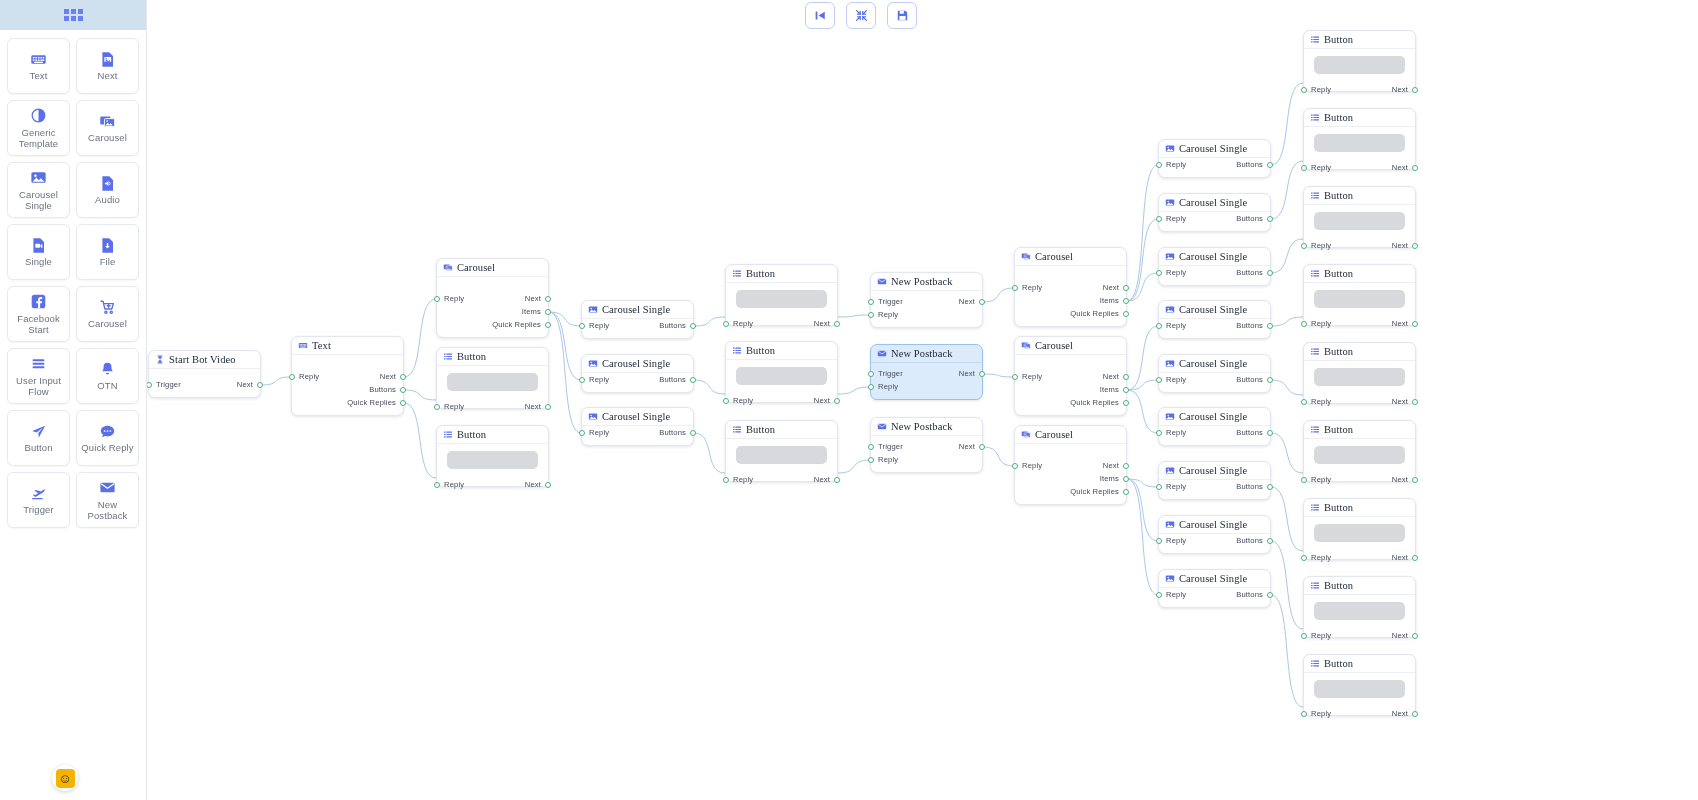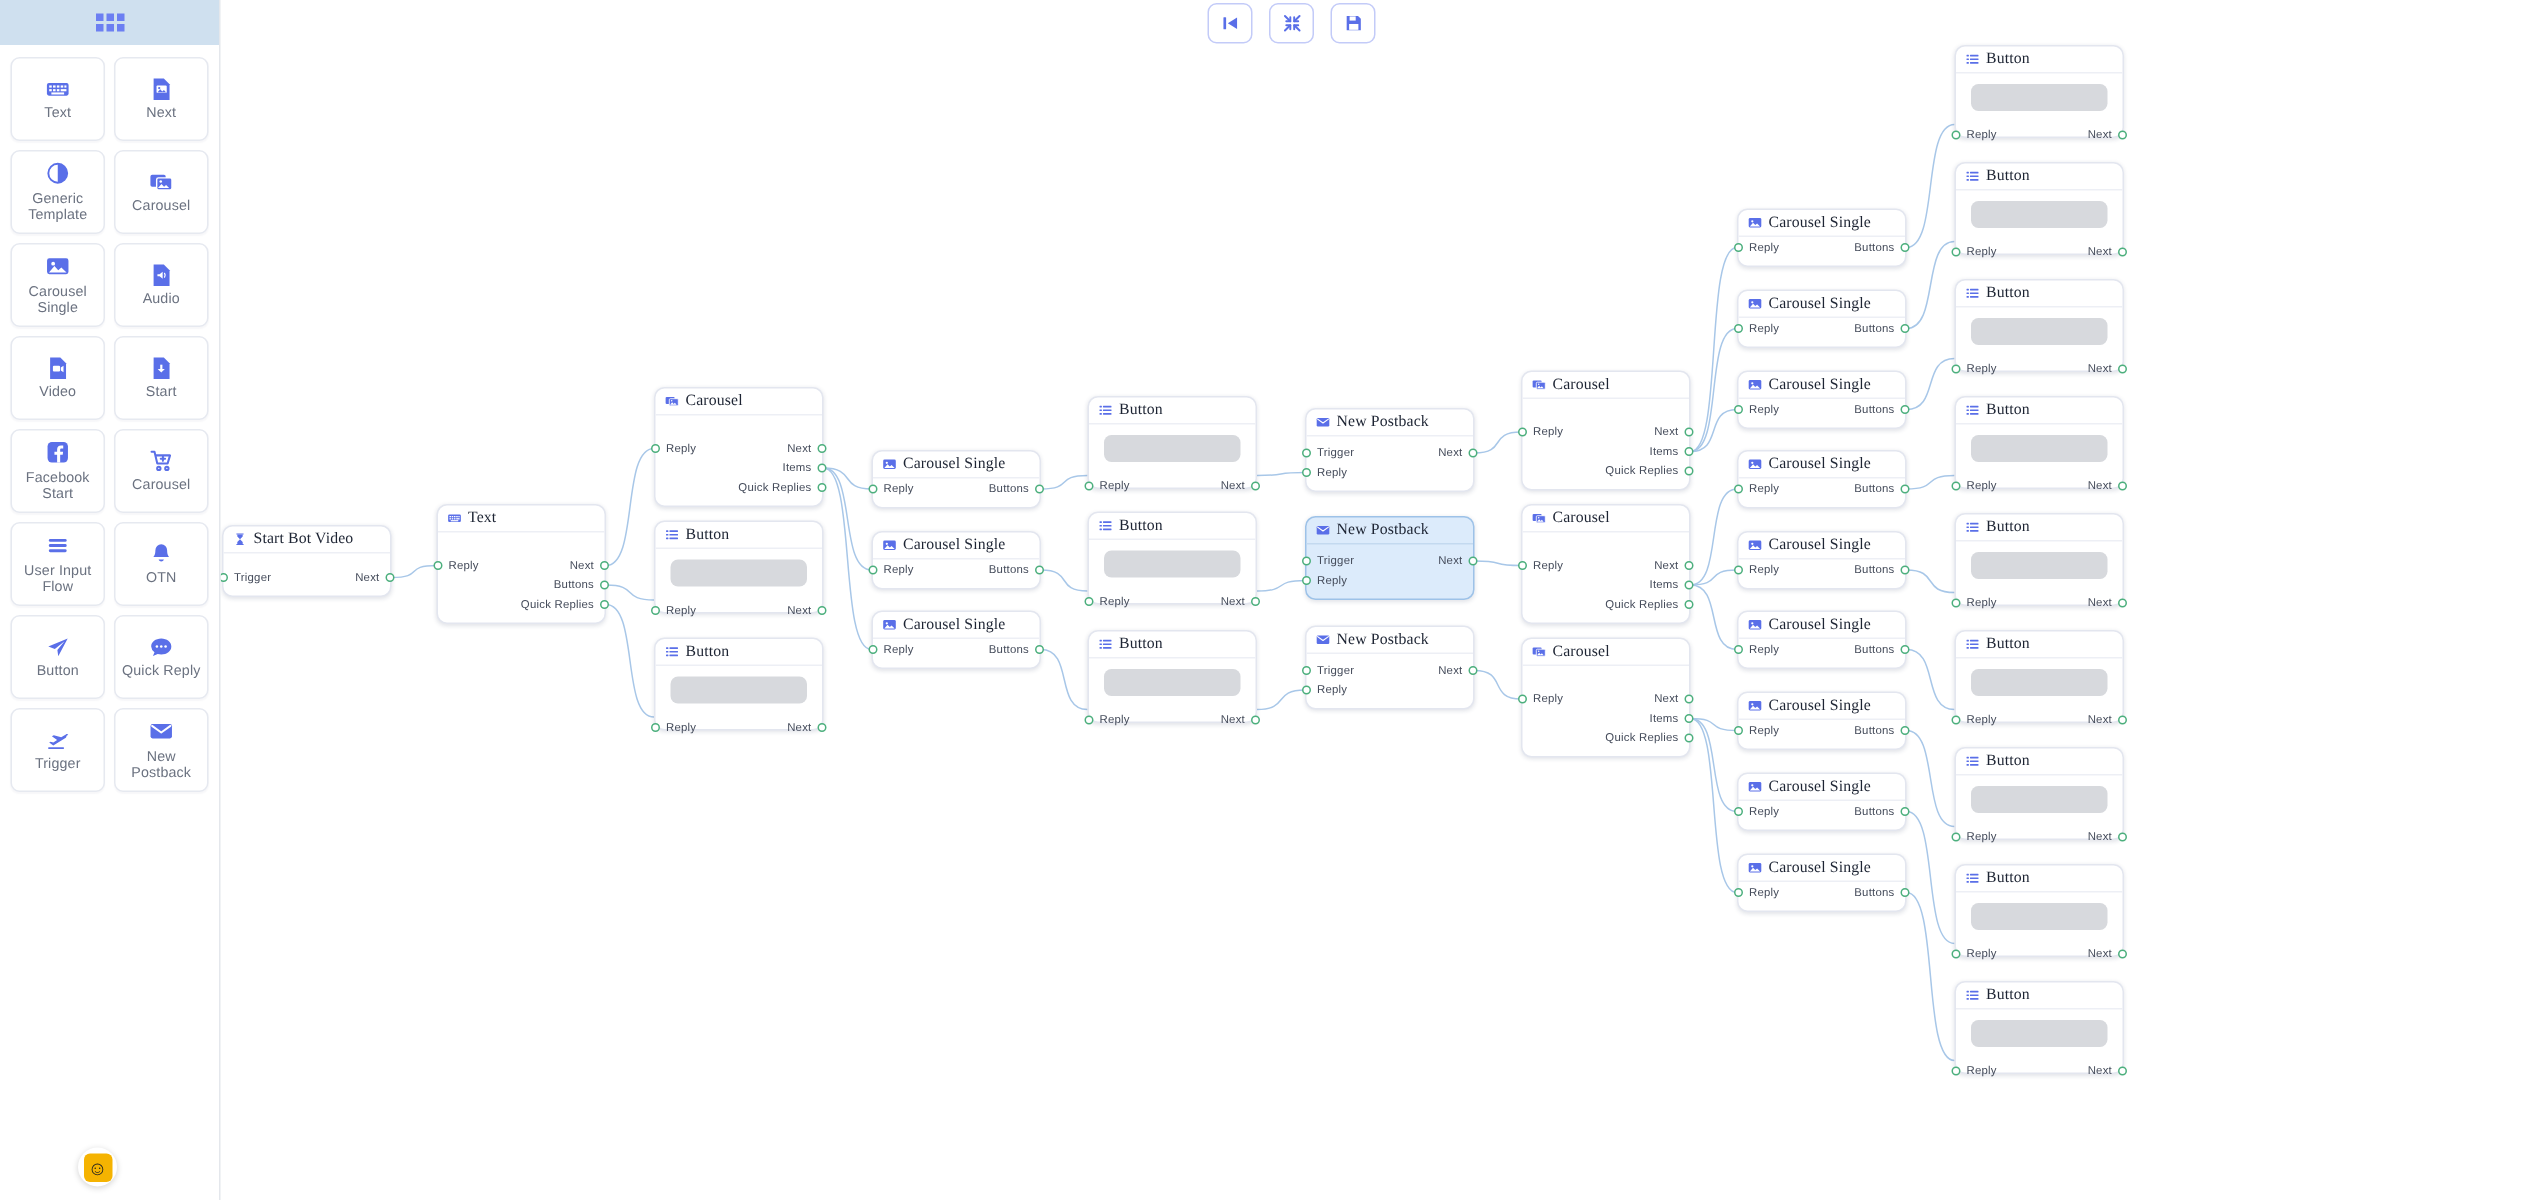--- a/index.html
+++ b/index.html
@@ -207,33 +207,33 @@
         <div class="pal-item">
           <span class="pal-ico">
             <svg width="17" height="17" viewBox="0 0 20 20" fill="currentColor">
               <path d="M4 1.5h8l4.5 4.5V18.5H4z"></path>
               <g fill="#fff">
                 <rect x="6.2" y="8" width="5.6" height="4.6" rx=".8"></rect>
                 <path d="M12.4 9.4l2.1-1.3v5l-2.1-1.3z"></path>
               </g>
             </svg>
           </span>
-          <span class="pal-label">Video</span>
+          <span class="pal-label">Single</span>
         </div>
         <div class="pal-item">
           <span class="pal-ico">
             <svg width="17" height="17" viewBox="0 0 20 20" fill="currentColor">
               <path d="M4 1.5h8l4.5 4.5V18.5H4z"></path>
               <g fill="#fff">
                 <rect x="9.2" y="7.2" width="1.7" height="4.2"></rect>
                 <path d="M10 13.4l-2.8-2.8h5.6z"></path>
               </g>
             </svg>
           </span>
-          <span class="pal-label">Start</span>
+          <span class="pal-label">File</span>
         </div>
         <div class="pal-item">
           <span class="pal-ico">
             <svg width="17" height="17" viewBox="0 0 20 20" fill="currentColor">
               <rect x="2" y="2" width="16" height="16" rx="3.4"></rect>
               <path d="M11.9 18v-6h2l.3-2.4h-2.3V8.1c0-.7.2-1.1 1.2-1.1h1.2V4.8c-.2 0-.9-.1-1.8-.1-1.8 0-3 1.1-3 3.1v1.8H7.4V12h2.1v6z" fill="#fff"></path>
             </svg>
           </span>
           <span class="pal-label">Facebook Start</span>
         </div>

